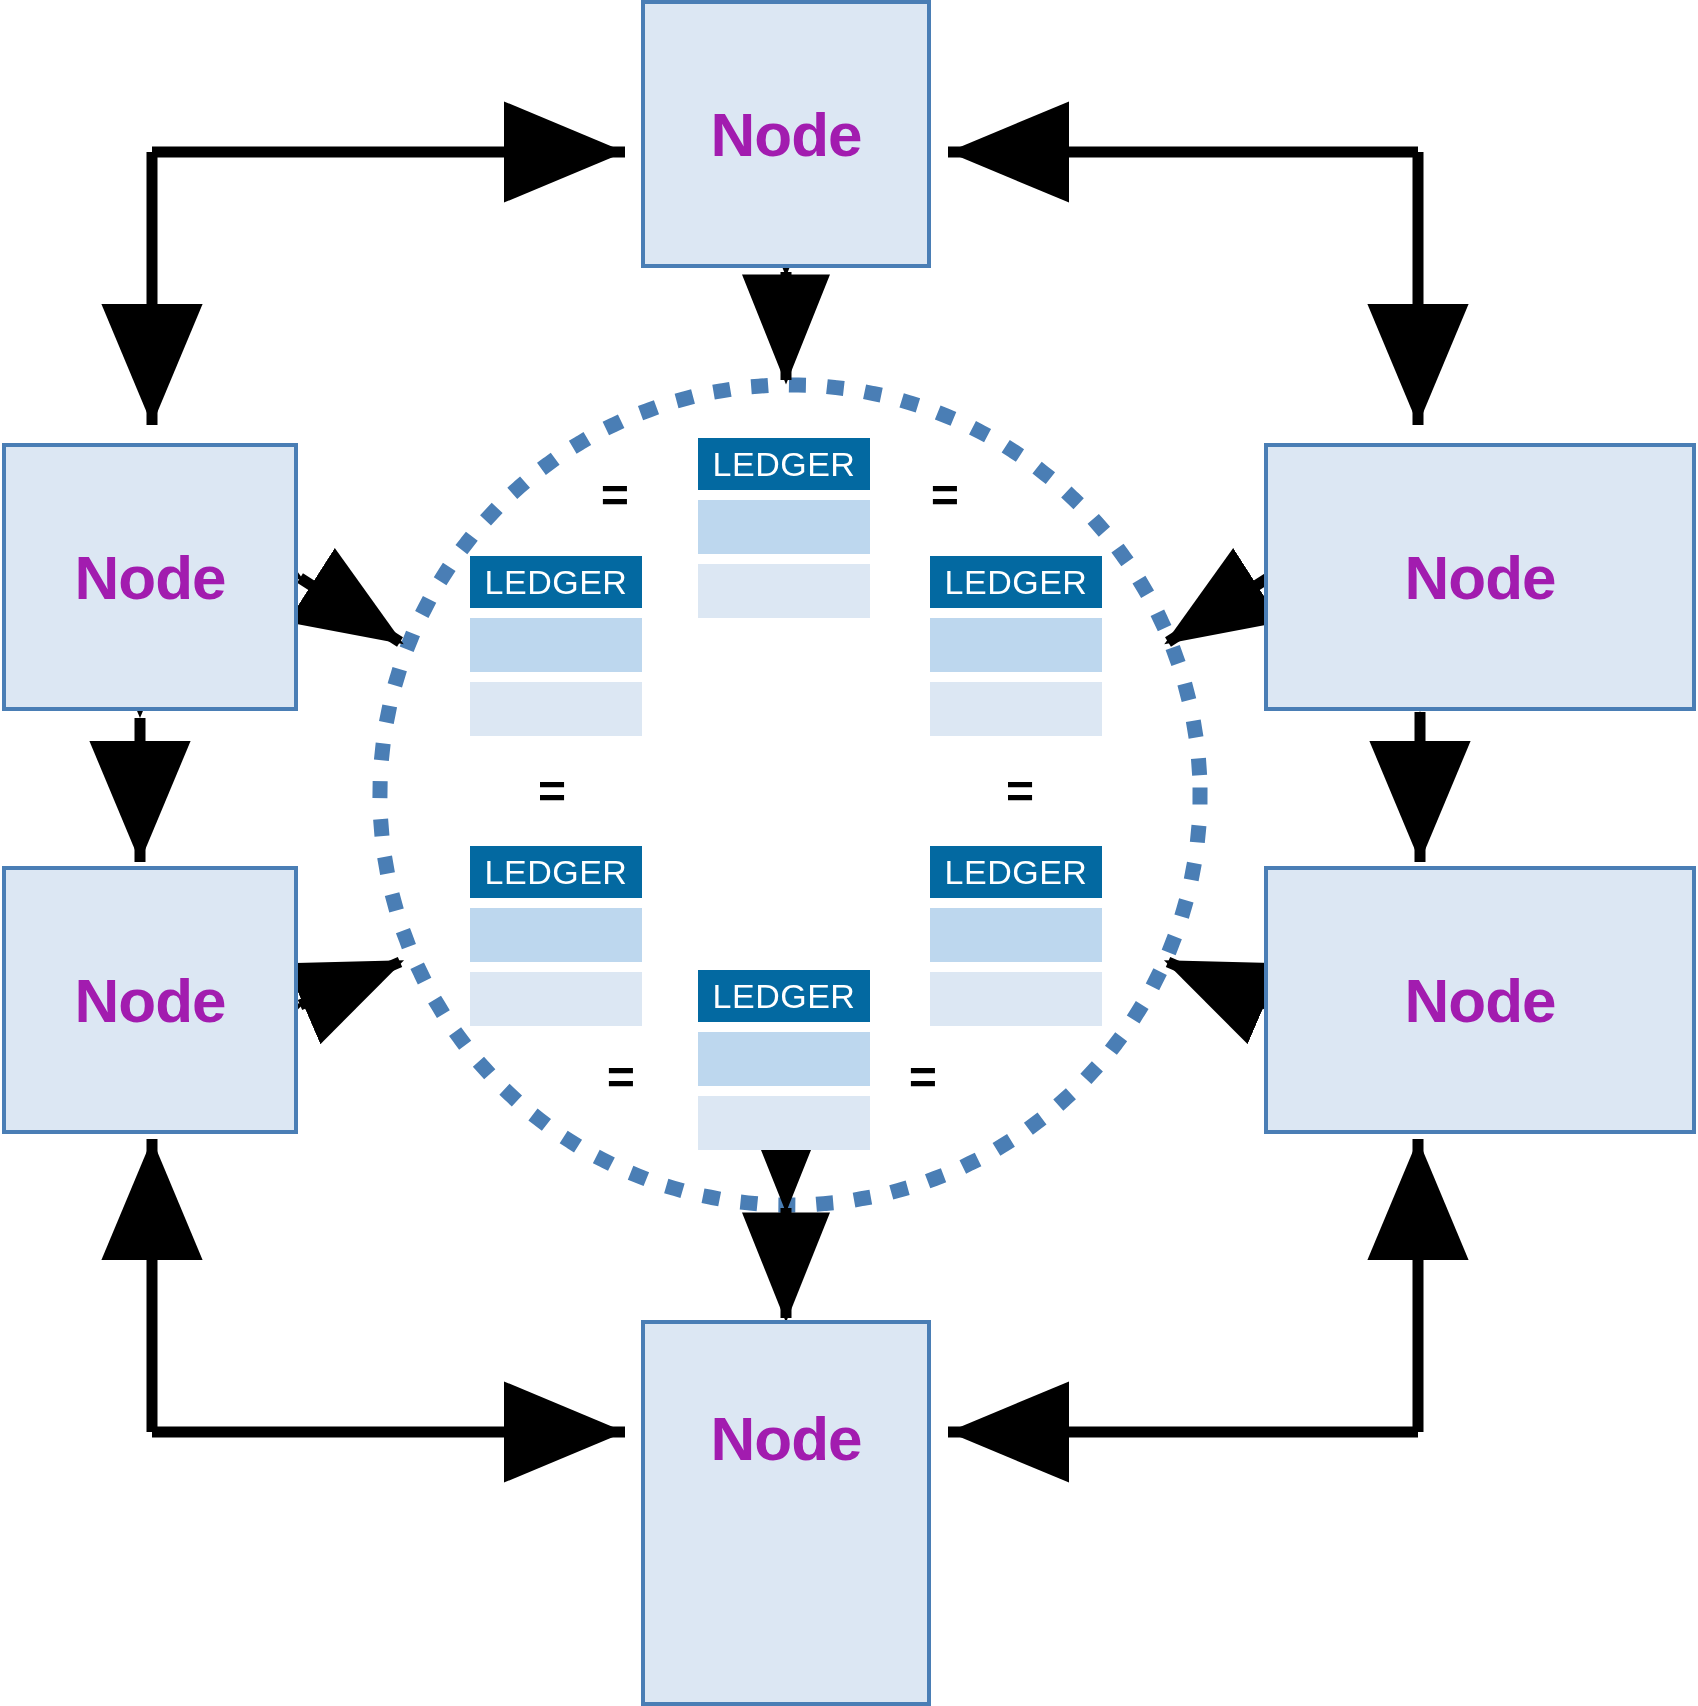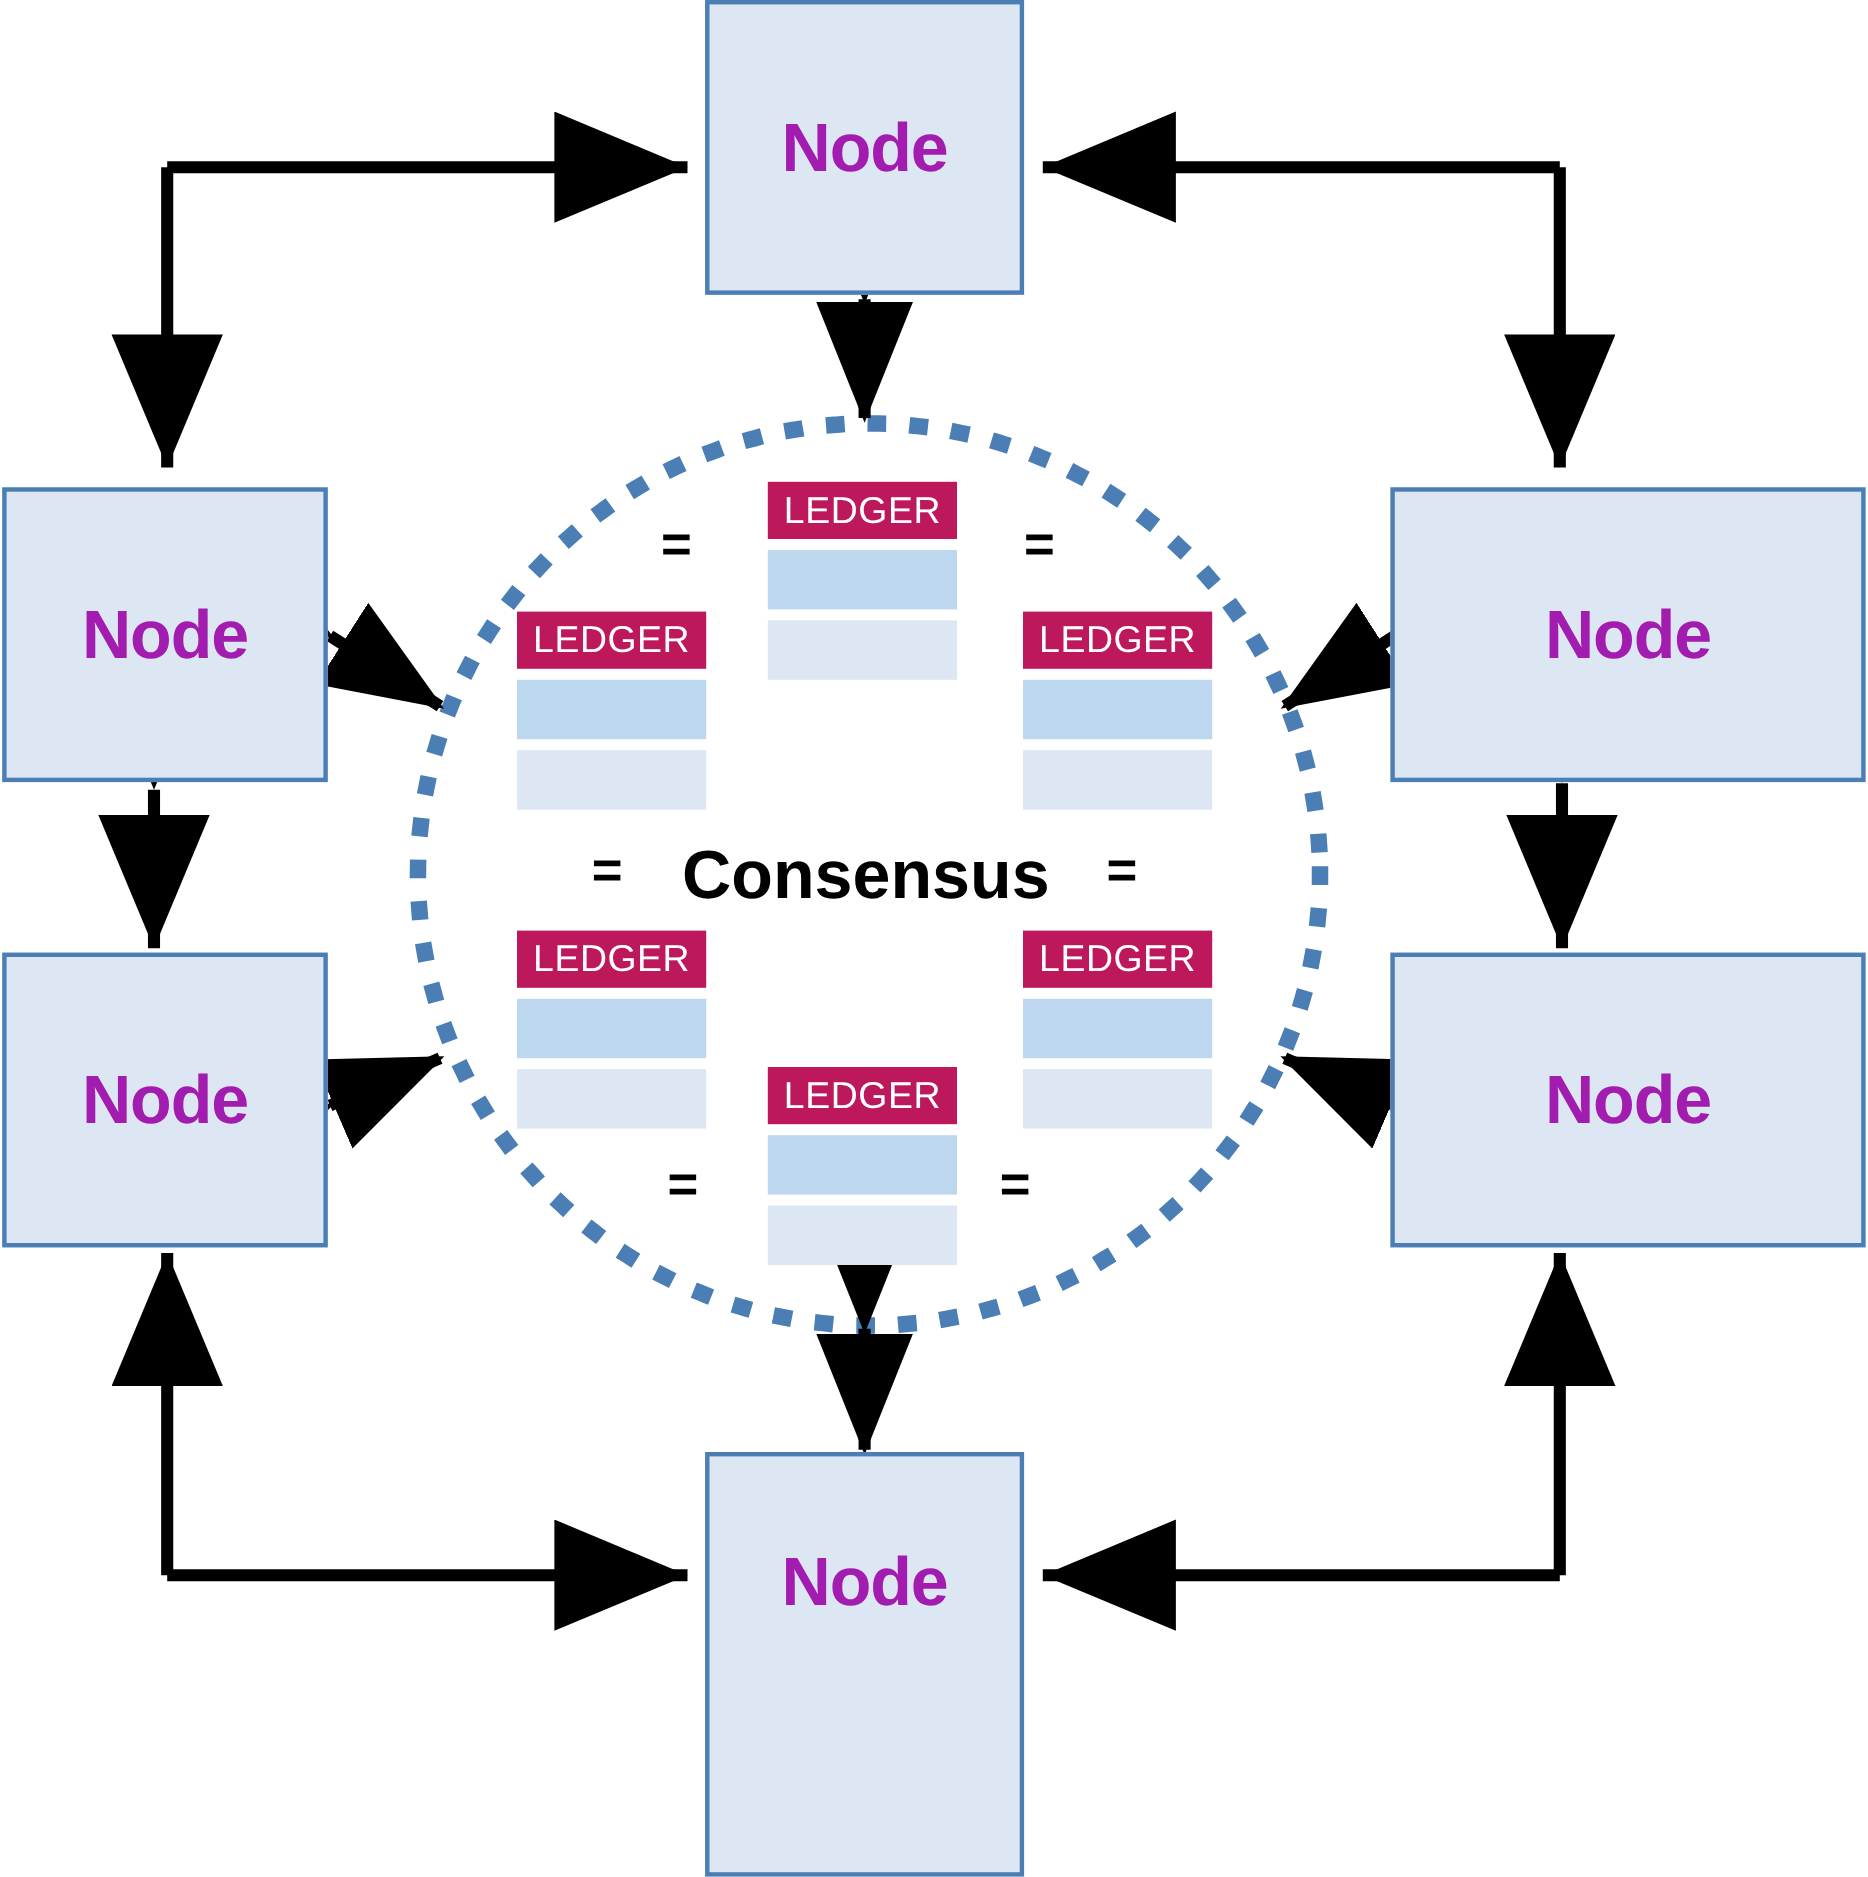--- a/index.html
+++ b/index.html
@@ -7,21 +7,21 @@
        font-family:"Liberation Sans", sans-serif;}
   #stage{position:absolute;left:0;top:0;width:1698px;height:1706px;}
   #svg-layer{position:absolute;left:0;top:0;width:1698px;height:1706px;}
 
   .node-box{position:absolute;background:#dce7f3;border:4px solid #4a7eb5;
             box-sizing:border-box;display:flex;align-items:center;
             justify-content:center;}
   .node-label{font-size:62px;font-weight:bold;color:#a21caf;letter-spacing:-1px;}
 
   .ledger{position:absolute;width:172px;}
-  .ledger .hdr{background:#be185d;color:#ffffff;font-size:34px;
+  .ledger .hdr{background:#0369a1;color:#ffffff;font-size:34px;
                height:52px;line-height:52px;text-align:center;
                letter-spacing:0.5px;}
   .ledger .r1{background:#bdd7ee;height:54px;margin-top:10px;}
   .ledger .r2{background:#dce7f3;height:54px;margin-top:10px;}
 
   .eqmark{position:absolute;font-size:48px;font-weight:bold;color:#000;
           font-style:italic;line-height:1;letter-spacing:-6px;}
 
   .consensus{position:absolute;font-size:62px;font-weight:bold;color:#000;
              white-space:nowrap;}
@@ -137,15 +137,14 @@
   <div class="eqmark" style="left:930px;top:472px;">=</div>
 
   <div class="eqmark" style="left:538px;top:768px;font-style:normal;letter-spacing:-4px;">=</div>
 
   <div class="eqmark" style="left:1006px;top:768px;font-style:normal;letter-spacing:-4px;">=</div>
 
   <div class="eqmark" style="left:606px;top:1054px;">=</div>
 
   <div class="eqmark" style="left:908px;top:1054px;">=</div>
 
-  <div class="consensus" style="left:620px;top:760px;">Consensus</div>
 
 </div>
 
 </body></html>

